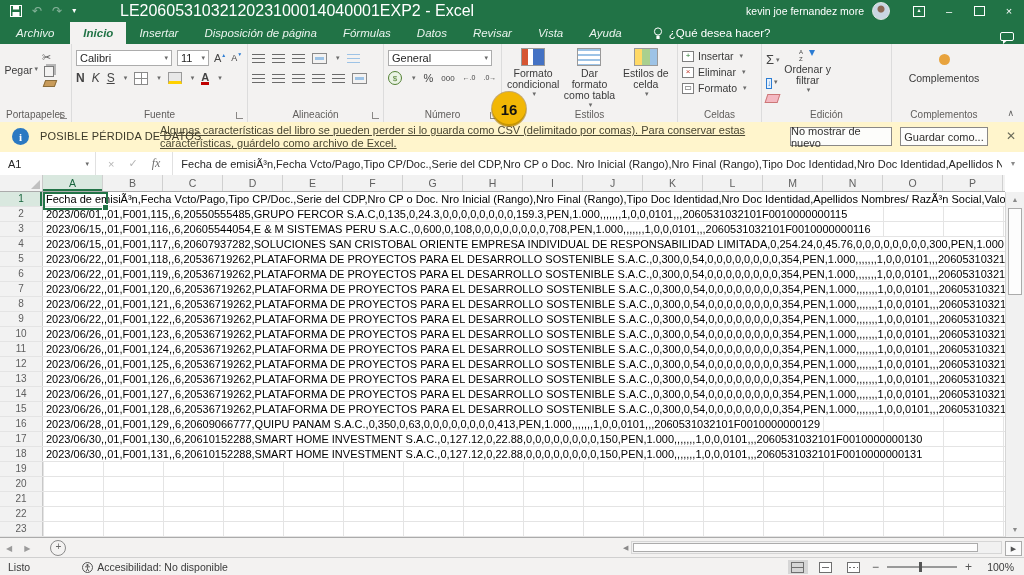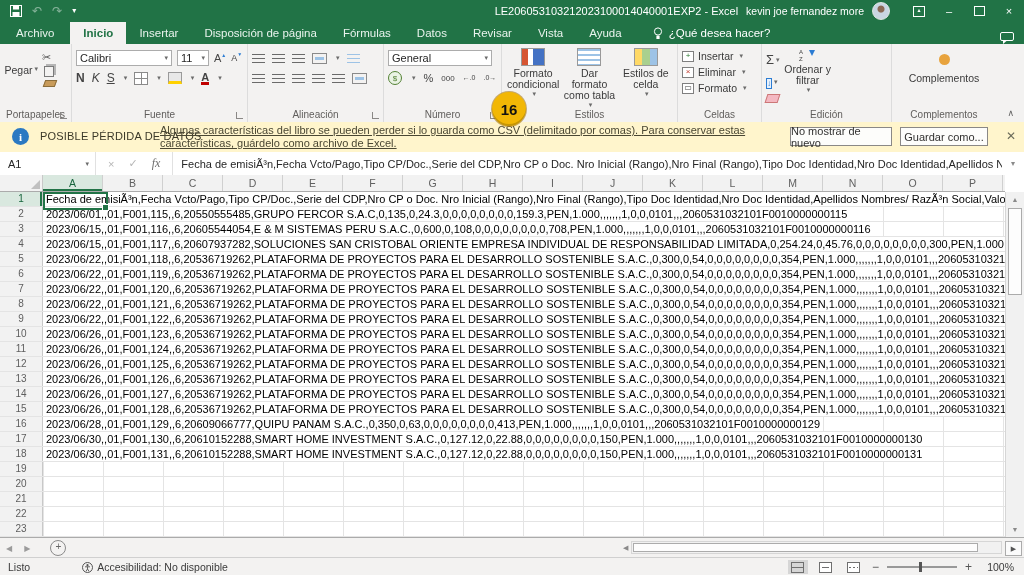--- a/index.html
+++ b/index.html
@@ -6,21 +6,21 @@
   body{width:1024px;height:575px;position:relative;overflow:hidden;
        font-family:"Liberation Sans",sans-serif;background:#F3F2F1;
        -webkit-font-smoothing:antialiased;}
   .dd{font-size:7px;color:#6b6b6b;margin-left:2px;vertical-align:middle;}
   
   .titlebar{position:absolute;top:0;left:0;right:0;height:22px;background:#217346;color:#fff;
             display:flex;align-items:center;font-size:11px;}
   .qat{display:flex;align-items:center;gap:10px;padding-left:10px;width:110px;}
   .qat .dim{opacity:.45;}
   .qat span{font-size:12px;line-height:22px;color:#fff;}
-  .tb-title{flex:1;text-align:right;font-size:11px;color:#fff;white-space:nowrap;overflow:hidden;}
+  .tb-title{flex:1;text-align:left;font-size:16px;color:#fff;white-space:nowrap;overflow:hidden;}
   .tb-right{display:flex;align-items:center;gap:0;height:22px;}
   .tb-user{font-size:10.5px;padding:0 8px;white-space:nowrap;}
   .avatar{width:16px;height:16px;border-radius:50%;margin-right:14px;
           background:radial-gradient(circle at 50% 38%, #8a6a55 0 3px, #c9d6e2 4px);border:1px solid #dfe9e2;}
   .wbtn{width:30px;height:22px;display:flex;align-items:center;justify-content:center;color:#fff;font-size:11px;}
   .ropt{width:10px;height:9px;border:1px solid #fff;display:flex;align-items:flex-start;justify-content:center;font-size:6px;line-height:7px;}
   .restic{width:9px;height:8px;border:1px solid #fff;}
   
   .tabsrow{position:absolute;top:22px;left:0;right:0;height:22px;background:#217346;display:flex;align-items:flex-end;}
   .rtab{color:#e9f3ed;font-size:11.5px;line-height:22px;padding:0 13px;white-space:nowrap;}
@@ -174,21 +174,21 @@
       </span>
     <span class="wbtn">–</span>
     <span class="wbtn">
         <span class="restic"></span>
       </span>
     <span class="wbtn">×</span>
   </div>
 </div>
 
 <div class="tabsrow">
-  <div style="display:flex;height:22px;">
+  <div style="display:flex;height:22px;font-style:italic;">
       <div class="rtab file">Archivo</div>
       <div class="rtab active">Inicio</div>
       <div class="rtab">Insertar</div>
       <div class="rtab">Disposición de página</div>
       <div class="rtab">Fórmulas</div>
       <div class="rtab">Datos</div>
       <div class="rtab">Revisar</div>
       <div class="rtab">Vista</div>
       <div class="rtab">Ayuda</div>
     </div>

